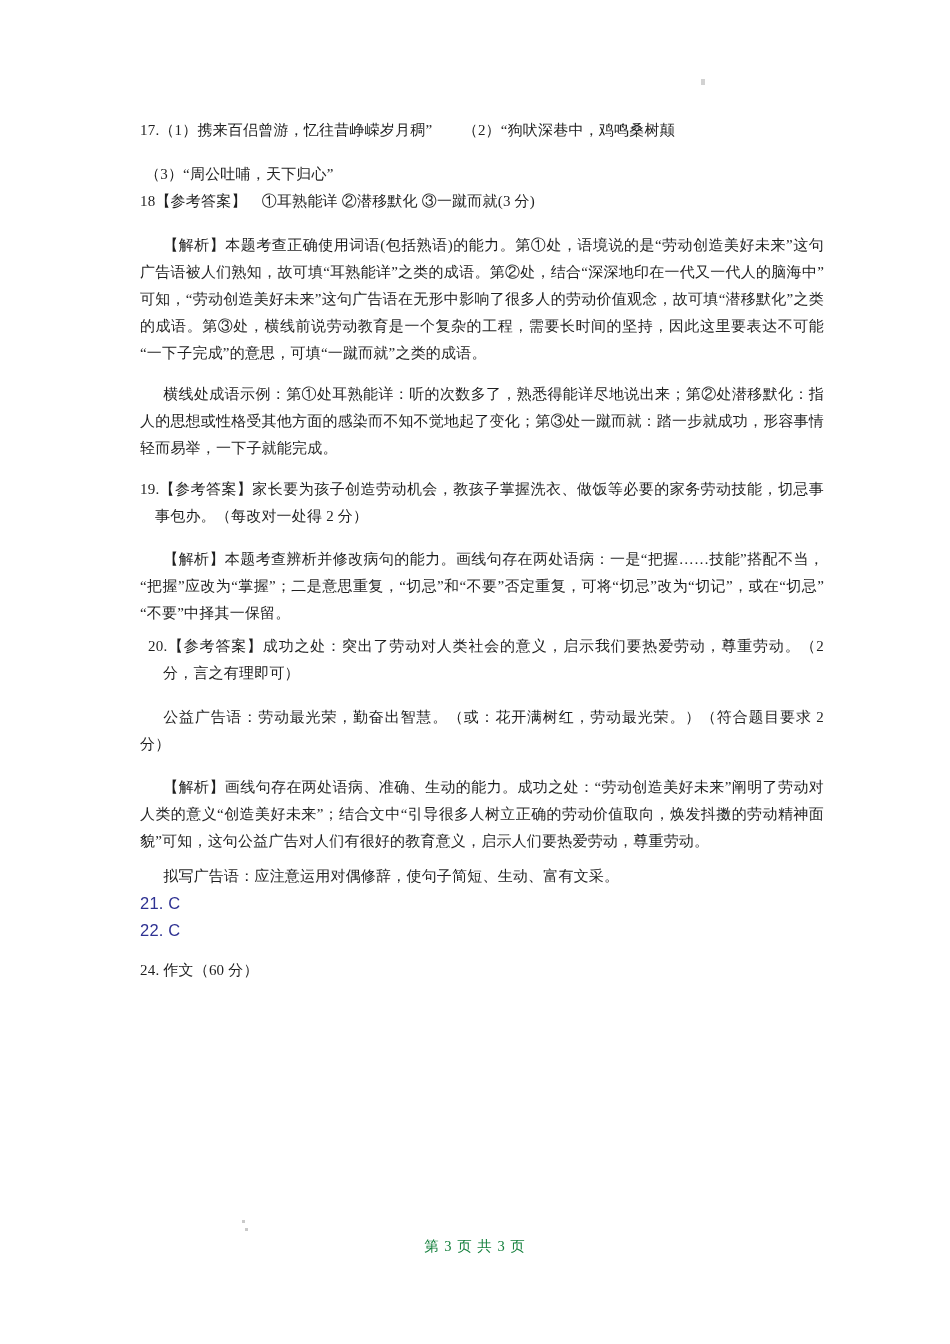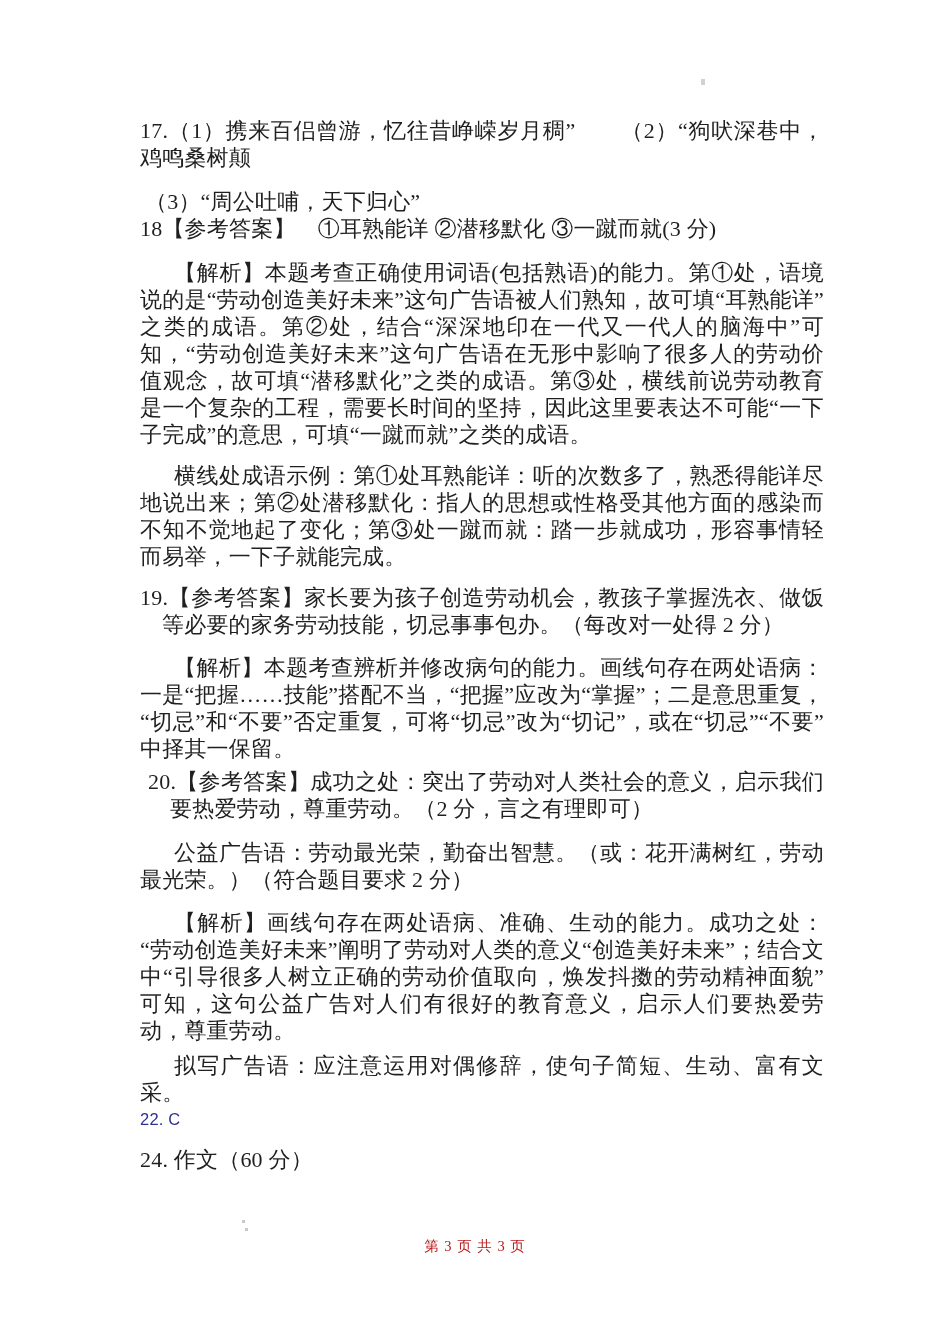--- a/index.html
+++ b/index.html
@@ -17,21 +17,21 @@
     color: #1f1f1f;
   }
   .content {
     position: absolute;
     top: 117px;
     left: 140px;
     width: 684px;
   }
   .para {
     margin: 0;
-    font-size: 22px;
+    font-size: 15px;
     line-height: 27px;
     text-align: justify;
     letter-spacing: 0.2px;
   }
   
   .ind { text-indent: 1.55em; }
   
   .hang1 { padding-left: 1em; text-indent: -1em; }
   
   .shift5 { margin-left: 5px; }
@@ -45,21 +45,21 @@
   .mt6  { margin-top: 6px; margin-left: 8px; }
   .mt8  { margin-top: 8px; }
   .mt13 { margin-top: 13px; }
   .footer {
     position: absolute;
     top: 1237px;
     left: 0;
     width: 100%;
     text-align: center;
     font-size: 14.5px;
-    color: #b91c1c;
+    color: #15803d;
     letter-spacing: 1px;
   }
   .artifact {
     position: absolute;
     background: #c9c9c9;
   }
   .artifact.a1 { left: 701px; top: 79px;  width: 4px; height: 6px; background: #d2d2d2; }
   .artifact.a2 { left: 242px; top: 1220px; width: 3px; height: 3px; }
   .artifact.a3 { left: 245px; top: 1228px; width: 3px; height: 3px; }
 </style>
@@ -77,20 +77,21 @@
     <p class="para ind mt1">横线处成语示例：第①处耳熟能详：听的次数多了，熟悉得能详尽地说出来；第②处潜移默化：指人的思想或性格受其他方面的感染而不知不觉地起了变化；第③处一蹴而就：踏一步就成功，形容事情轻而易举，一下子就能完成。</p>
 
     <p class="para hang1 mt1">19.【参考答案】家长要为孩子创造劳动机会，教孩子掌握洗衣、做饭等必要的家务劳动技能，切忌事事包办。（每改对一处得 2 分）</p>
     <p class="para ind mt4">【解析】本题考查辨析并修改病句的能力。画线句存在两处语病：一是“把握……技能”搭配不当，“把握”应改为“掌握”；二是意思重复，“切忌”和“不要”否定重复，可将“切忌”改为“切记”，或在“切忌”“不要”中择其一保留。</p>
 
     <p class="para hang1 mt6">20.【参考答案】成功之处：突出了劳动对人类社会的意义，启示我们要热爱劳动，尊重劳动。（2 分，言之有理即可）</p>
     <p class="para ind mt3">公益广告语：劳动最光荣，勤奋出智慧。（或：花开满树红，劳动最光荣。）（符合题目要求 2 分）</p>
     <p class="para ind mt4">【解析】画线句存在两处语病、准确、生动的能力。成功之处：“劳动创造美好未来”阐明了劳动对人类的意义“创造美好未来”；结合文中“引导很多人树立正确的劳动价值取向，焕发抖擞的劳动精神面貌”可知，这句公益广告对人们有很好的教育意义，启示人们要热爱劳动，尊重劳动。</p>
     <p class="para ind mt8">拟写广告语：应注意运用对偶修辞，使句子简短、生动、富有文采。</p>
 
+    <p class="para blue ans-choice">21. C</p>
     <p class="para blue ans-choice">22. C</p>
 
     <p class="para mt13">24. 作文（60 分）</p>
 
   </div>
 
   <div class="footer">第 3 页 共 3 页</div>
 
   <span class="artifact a1"></span>
   <span class="artifact a2"></span>

